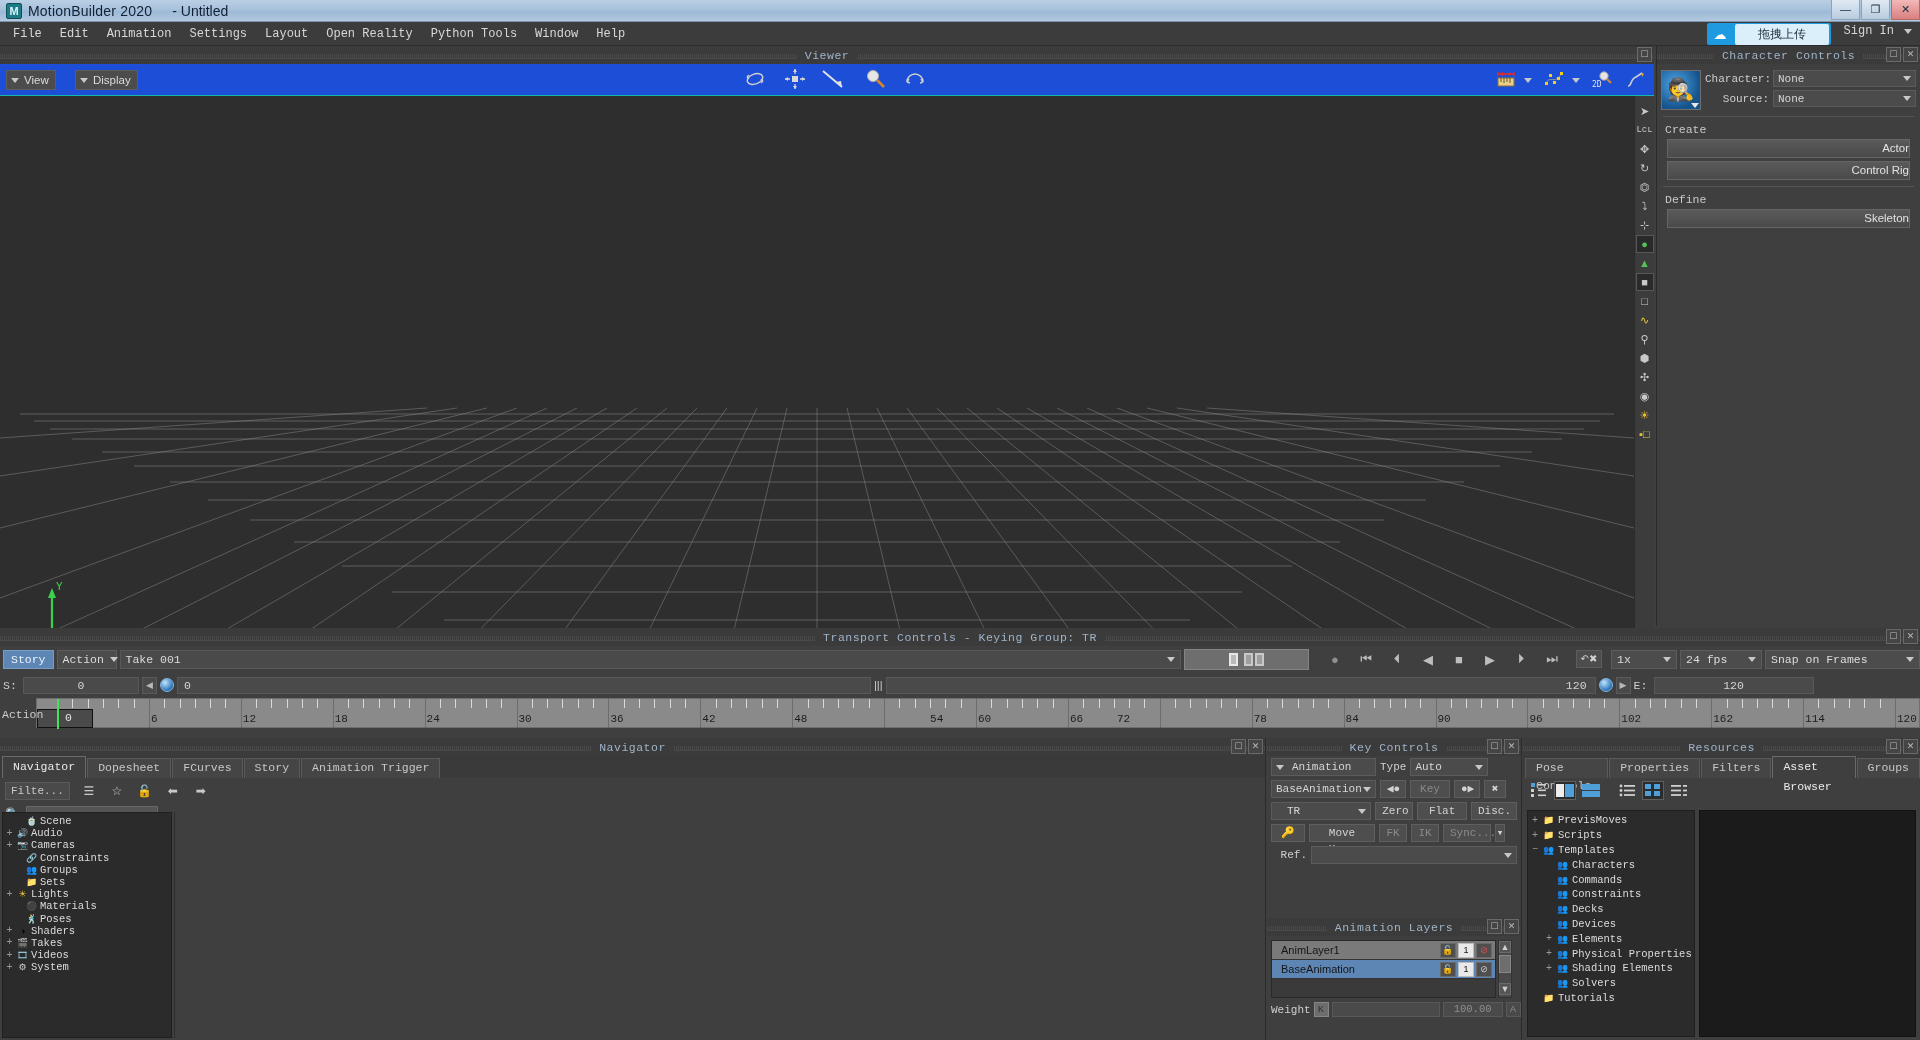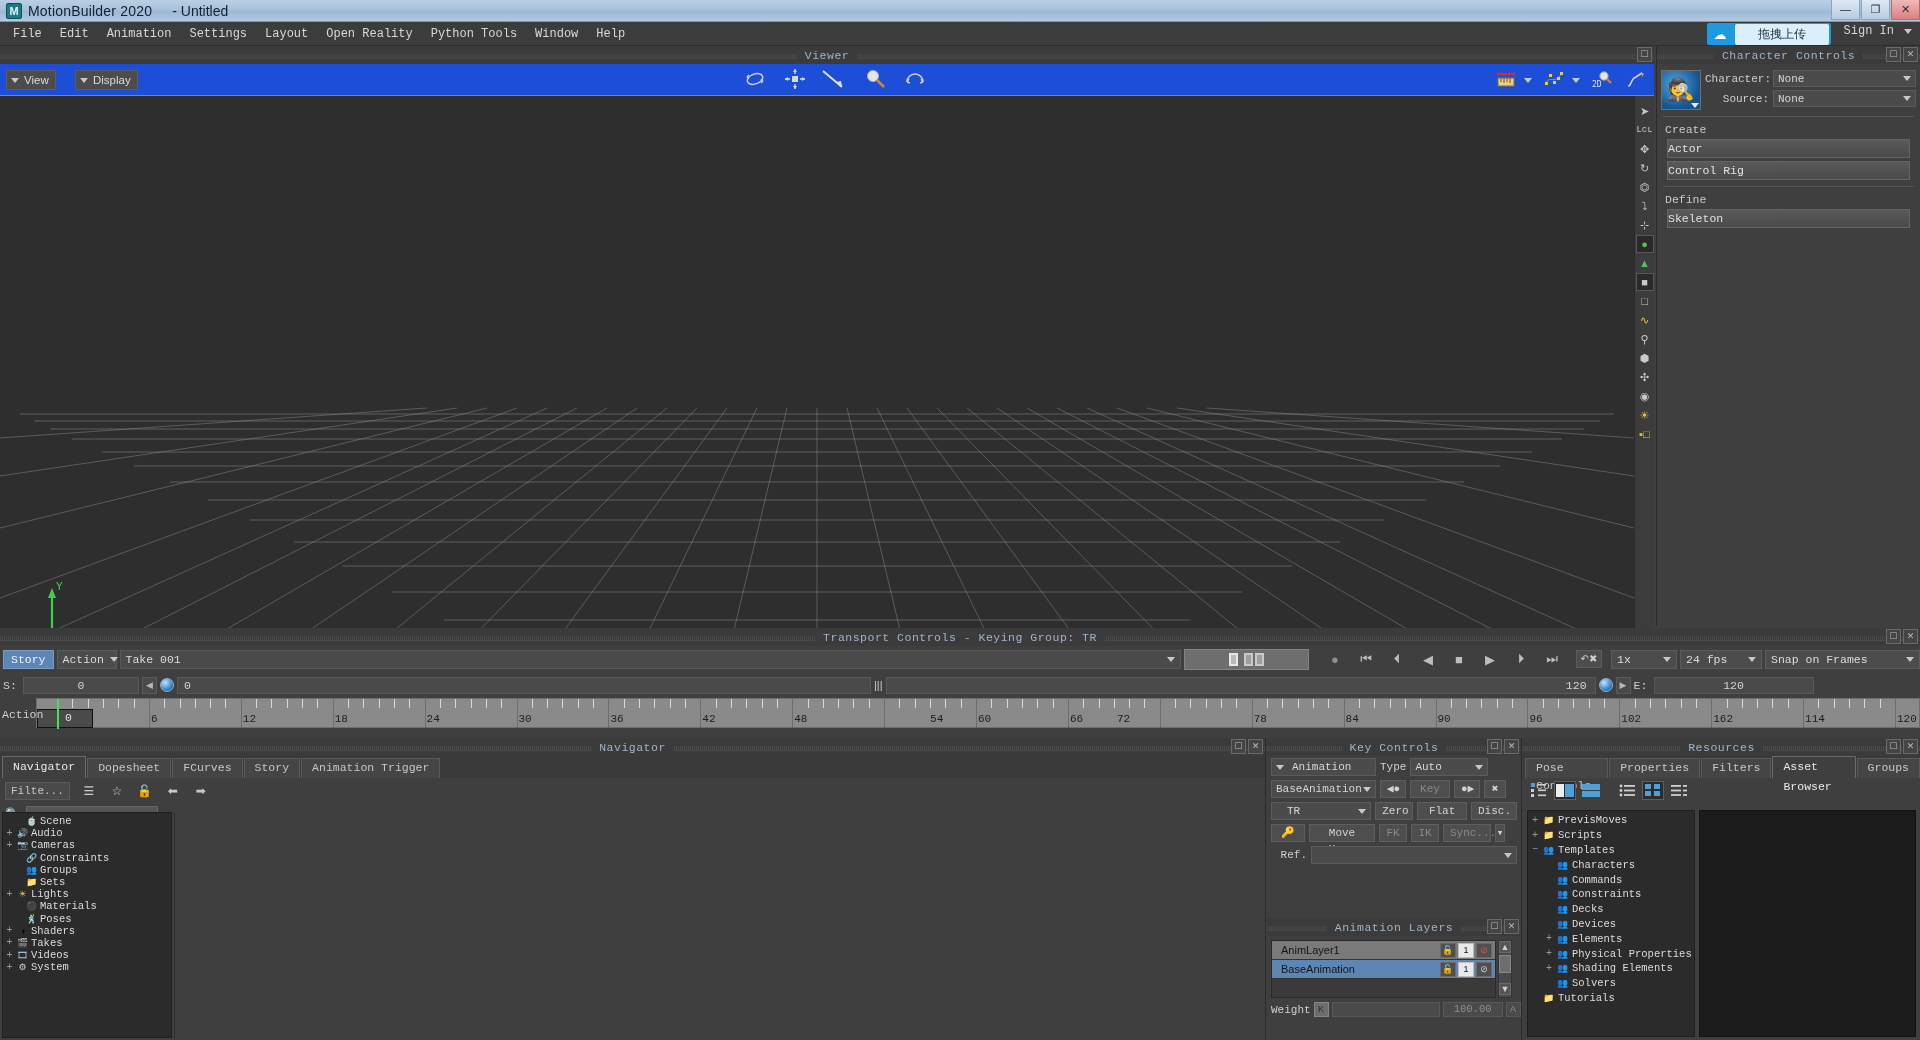--- a/index.html
+++ b/index.html
@@ -122,21 +122,21 @@
     width:40px;height:40px;flex:0 0 auto;margin-right:4px;position:relative;
     background:radial-gradient(circle at 35% 35%,#4ea6e8,#15538c 70%);
     border:1px solid #6f6f6f;
   }
   .cc-thumb .fig{ position:absolute;inset:0;display:flex;align-items:center;justify-content:center;color:#fff;font-size:22px;line-height:1; }
   .cc-thumb .cdot{ position:absolute;right:1px;bottom:1px;width:0;height:0;border-left:4px solid transparent;border-right:4px solid transparent;border-top:5px solid #e8e8e8; }
   .cc-section{ color:#c9c9c9;font-size:11.5px;font-family:"Liberation Mono",monospace;margin:6px 0 3px 4px; }
   .cc-btn{
     display:block;width:100%;height:19px;margin-bottom:3px;
     background:linear-gradient(to bottom,#5a5a5a,#4a4a4a);border:1px solid #656565;
-    color:#e2e2e2;font-size:11.5px;line-height:17px;text-align:left;font-family:Liberation Mono, monospace;
+    color:#e2e2e2;font-size:11.5px;line-height:17px;text-align:right;
   }
   .cc-sep{ height:1px;background:#555;margin:6px 2px; }
 
   
   #upload-chip{
     position:absolute;left:1707px;top:23px;height:22px;display:flex;align-items:center;
     background:#1e9be0;border-radius:2px;z-index:40;
   }
   #upload-chip .cloud{ width:26px;text-align:center;color:#fff;font-size:13px; }
   #upload-chip .lab{ background:#dbeffb;color:#24333f;font-size:12px;padding:2px 23px;border-radius:2px;margin:9px 2px; }

